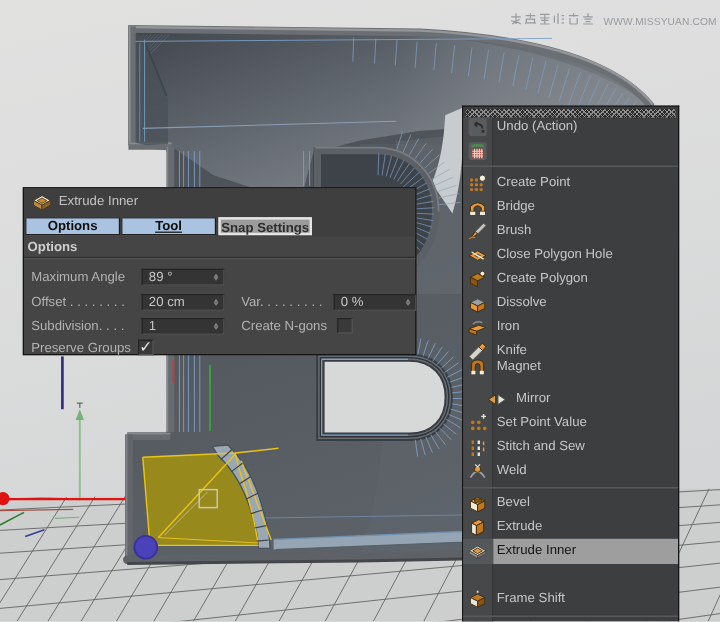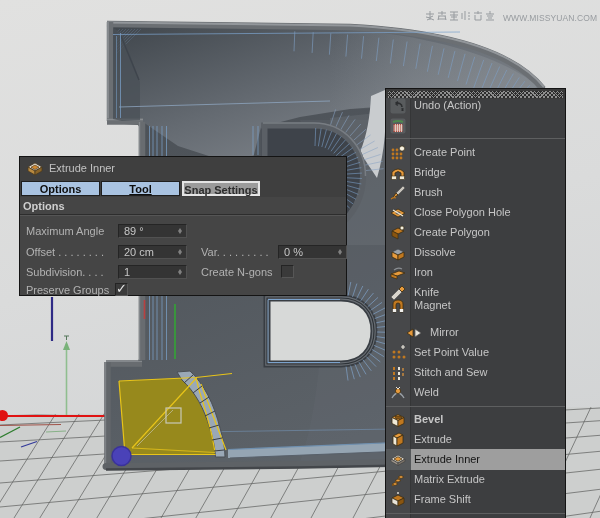--- a/index.html
+++ b/index.html
@@ -491,21 +491,21 @@
     </div>
 <div style="position:absolute;left:0;top:293.5px;right:0;height:20px;">
       <svg width="16" height="16" viewBox="0 0 16 16" style="position:absolute;left:4px;top:2px;">
         <path d="M2 13 Q5 8 8 8 Q11 8 14 13" stroke="#9aa0a6" stroke-width="1.4" fill="none"></path>
         <circle cx="8" cy="6" r="2.6" fill="#e69a3c" stroke="#3a2c12" stroke-width="0.8"></circle>
         <path d="M6 2 L8 4 L10 2" stroke="#e8e4da" stroke-width="1" fill="none"></path>
       </svg>
       <span style="position:absolute;left:28px;top:3px;font-size:11px;color:#c6c6c6;white-space:nowrap;">Weld</span>
     </div>
 <div style="position:absolute;left:0;top:316.5px;right:0;height:1px;background:#5e5f60;"></div>
-<div style="position:absolute;left:0;top:321.0px;right:0;height:20px;font-weight:bold;">
+<div style="position:absolute;left:0;top:321.0px;right:0;height:20px;">
       <svg width="16" height="16" viewBox="0 0 16 16" style="position:absolute;left:4px;top:2px;">
         <polygon points="2,5.5 8,2.5 14,5.5 8,8.5" fill="#e69a3c" stroke="#3a2c12" stroke-width="0.8"></polygon>
         <polygon points="2,5.5 8,8.5 8,14.5 2,11.5" fill="#f0ead8" stroke="#3a2c12" stroke-width="0.8"></polygon>
         <polygon points="14,5.5 8,8.5 8,14.5 14,11.5" fill="#c07820" stroke="#3a2c12" stroke-width="0.8"></polygon>
         <polygon points="5,4 11,4 12,6 6,7" fill="#8a5510" stroke="#3a2c12" stroke-width="0.6"></polygon>
       </svg>
       <span style="position:absolute;left:28px;top:3px;font-size:11px;color:#c6c6c6;white-space:nowrap;">Bevel</span>
     </div>
 <div style="position:absolute;left:0;top:340.5px;right:0;height:20px;">
       <svg width="16" height="16" viewBox="0 0 16 16" style="position:absolute;left:4px;top:2px;">
@@ -519,29 +519,20 @@
 <div style="position:absolute;left:0;top:360.0px;width:25px;height:21px;background:#55585a;"></div>
 <div style="position:absolute;left:0;top:360.5px;right:0;height:20px;">
       <svg width="16" height="16" viewBox="0 0 16 16" style="position:absolute;left:4px;top:2px;">
         <polygon points="1,7 8,3 15,7 8,11" fill="#ddd8cc" stroke="#444" stroke-width="0.8"></polygon>
         <polygon points="4,7 8,4.7 12,7 8,9.3" fill="#e69a3c" stroke="#3a2c12" stroke-width="0.7"></polygon>
         <polygon points="1,7 8,11 8,13.5 1,9.5" fill="#9a9288" stroke="#444" stroke-width="0.7"></polygon>
         <polygon points="15,7 8,11 8,13.5 15,9.5" fill="#7a7268" stroke="#444" stroke-width="0.7"></polygon>
       </svg>
       <span style="position:absolute;left:28px;top:3px;font-size:11px;color:#141414;white-space:nowrap;">Extrude Inner</span>
     </div>
-<div style="position:absolute;left:0;top:380.5px;right:0;height:20px;">
-      <svg width="16" height="16" viewBox="0 0 16 16" style="position:absolute;left:4px;top:2px;">
-        <polygon points="2,12 5,10.5 8,12 5,13.5" fill="#e69a3c" stroke="#3a2c12" stroke-width="0.6"></polygon>
-        <polygon points="5,8.5 8,7 11,8.5 8,10" fill="#e69a3c" stroke="#3a2c12" stroke-width="0.6"></polygon>
-        <polygon points="8,5 11,3.5 14,5 11,6.5" fill="#e69a3c" stroke="#3a2c12" stroke-width="0.6"></polygon>
-        <path d="M3 12 L3 14 M6 9 L6 11 M9 5.5 L9 7.5" stroke="#8a5510" stroke-width="1.4"></path>
-      </svg>
-      <span style="position:absolute;left:28px;top:3px;font-size:11px;color:#c6c6c6;white-space:nowrap;">Matrix Extrude</span>
-    </div>
 <div style="position:absolute;left:0;top:400.5px;right:0;height:20px;">
       <svg width="16" height="16" viewBox="0 0 16 16" style="position:absolute;left:4px;top:2px;">
         <polygon points="2,6 8,3 14,6 8,9" fill="#c07820" stroke="#3a2c12" stroke-width="0.8"></polygon>
         <polygon points="2,6 8,9 8,14 2,11" fill="#e8e4da" stroke="#3a2c12" stroke-width="0.7"></polygon>
         <polygon points="14,6 8,9 8,14 14,11" fill="#8a5510" stroke="#3a2c12" stroke-width="0.7"></polygon>
         <path d="M8 0 L8 2" stroke="#e8e4da" stroke-width="1.4"></path>
       </svg>
       <span style="position:absolute;left:28px;top:3px;font-size:11px;color:#c6c6c6;white-space:nowrap;">Frame Shift</span>
     </div>
 <div style="position:absolute;left:0;top:423.5px;right:0;height:1px;background:#5e5f60;"></div>

